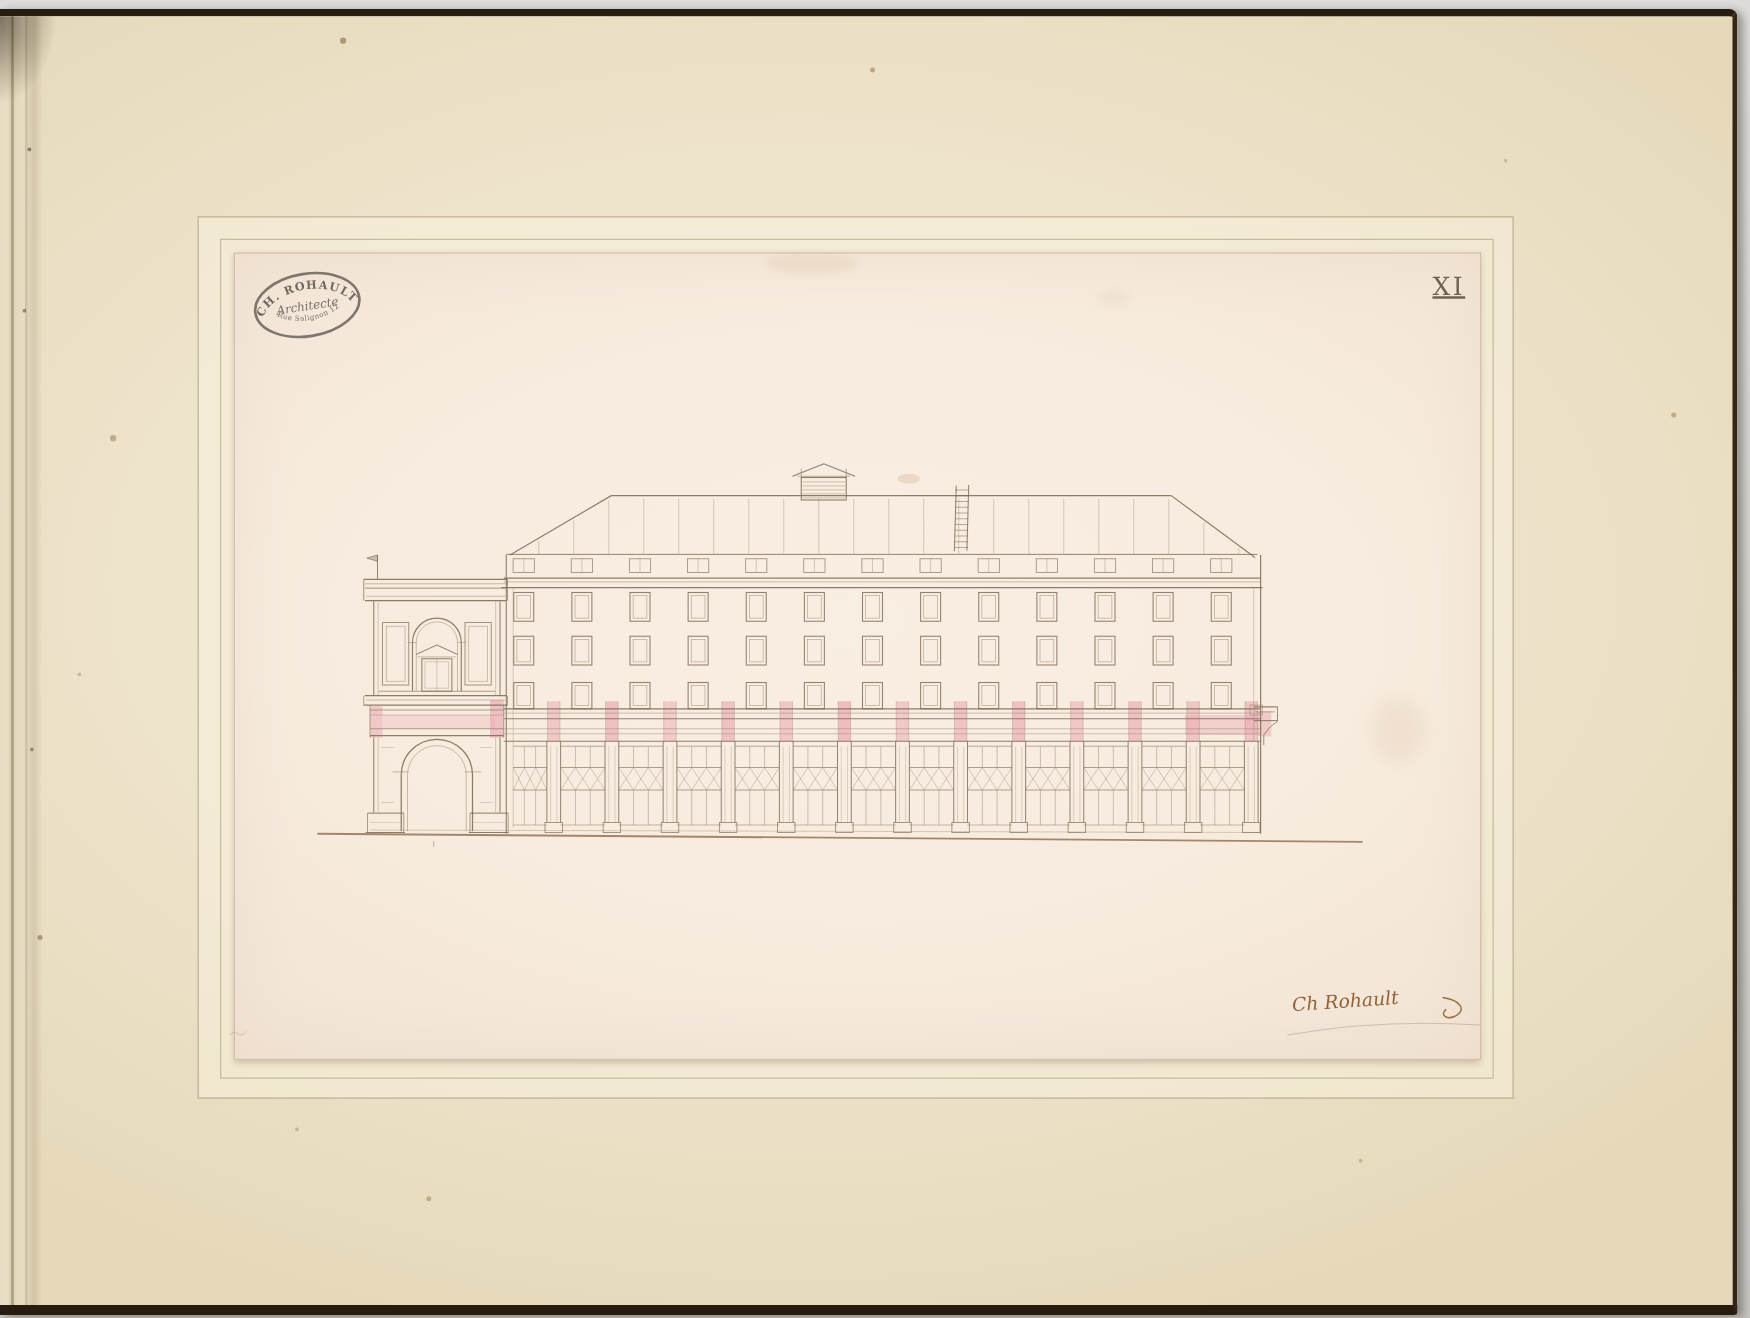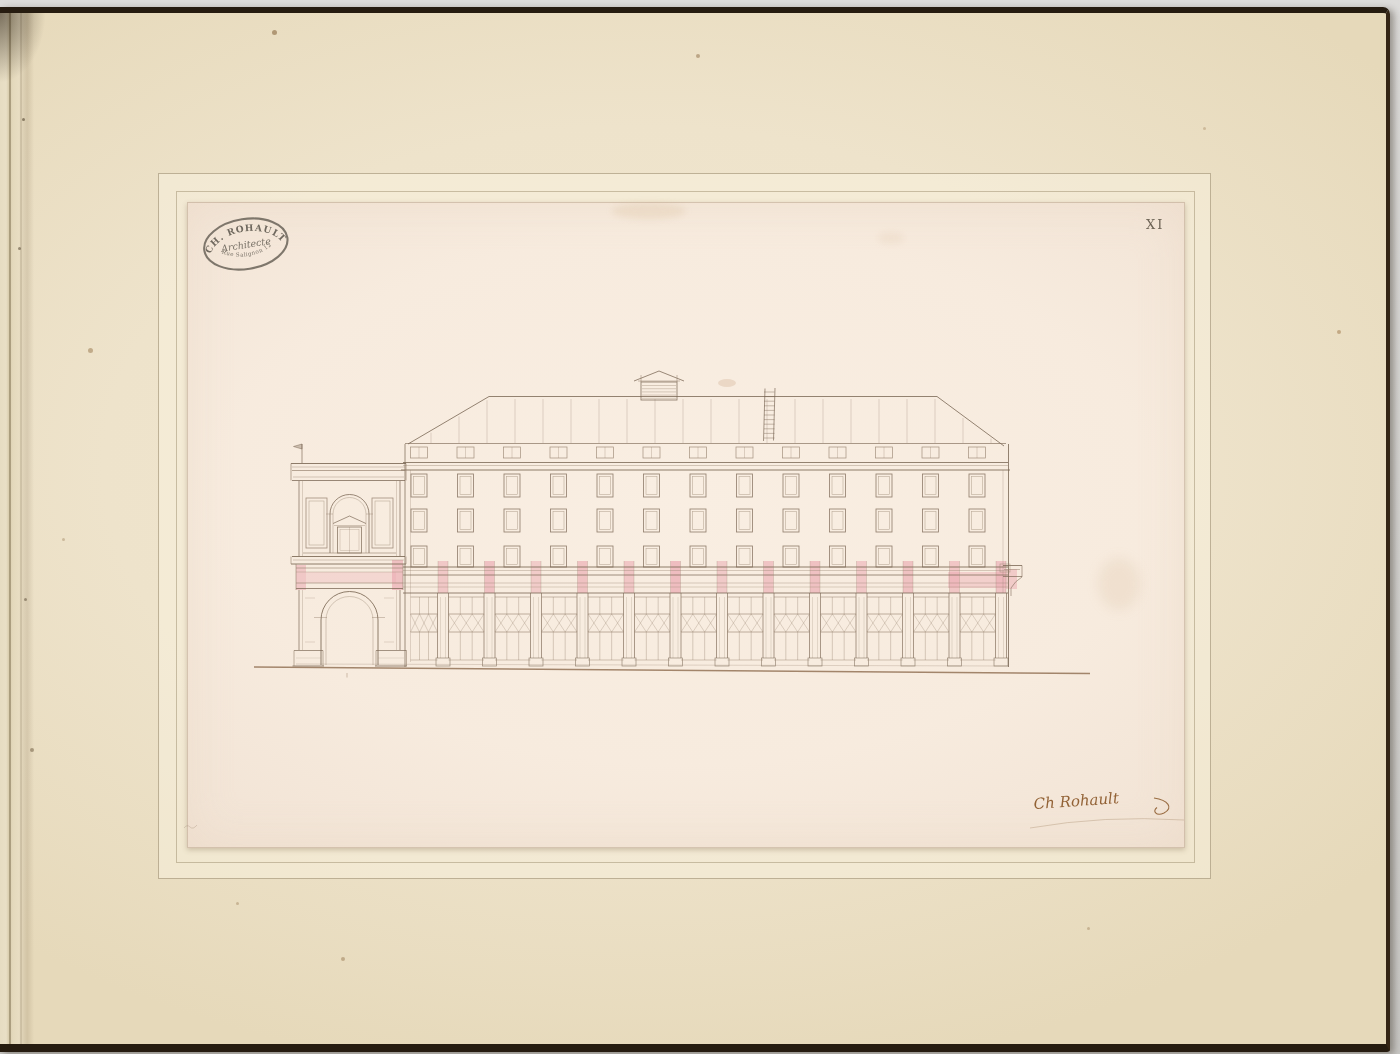--- a/index.html
+++ b/index.html
@@ -24,21 +24,21 @@
     border:1px solid rgba(146,130,98,.45);}
   
   .sheet{position:absolute;left:187px;top:202px;width:996px;height:644px;
     background:radial-gradient(ellipse 85% 75% at 50% 46%, #f9eee2 0%, #f7ebde 55%, #f0e1d2 100%);
     border:1px solid rgba(160,135,105,.38);
     box-shadow:0 2px 5px rgba(115,92,62,.30), inset 0 0 46px rgba(232,212,192,.45);}
   .stain{position:absolute;border-radius:50%;filter:blur(3px);}
   .spot{position:absolute;border-radius:50%;}
   
   .plate-number{position:absolute;left:1146px;top:217px;width:48px;
-    font-size:13px;letter-spacing:2px;color:#5b5244;opacity:.88;}
+    font-size:20px;letter-spacing:2px;color:#5b5244;opacity:.88;text-decoration:underline;}
   .stamp-wrap{position:absolute;left:198px;top:214px;width:96px;height:62px;
     transform:rotate(-9deg);opacity:.88;}
   .signature-wrap{position:absolute;left:1026px;top:778px;width:168px;height:56px;}
   .overlay-svg{position:absolute;left:0;top:0;width:1400px;height:1054px;pointer-events:none;}
 </style>
 </head>
 <body>
 
 <div class="stage">
 

